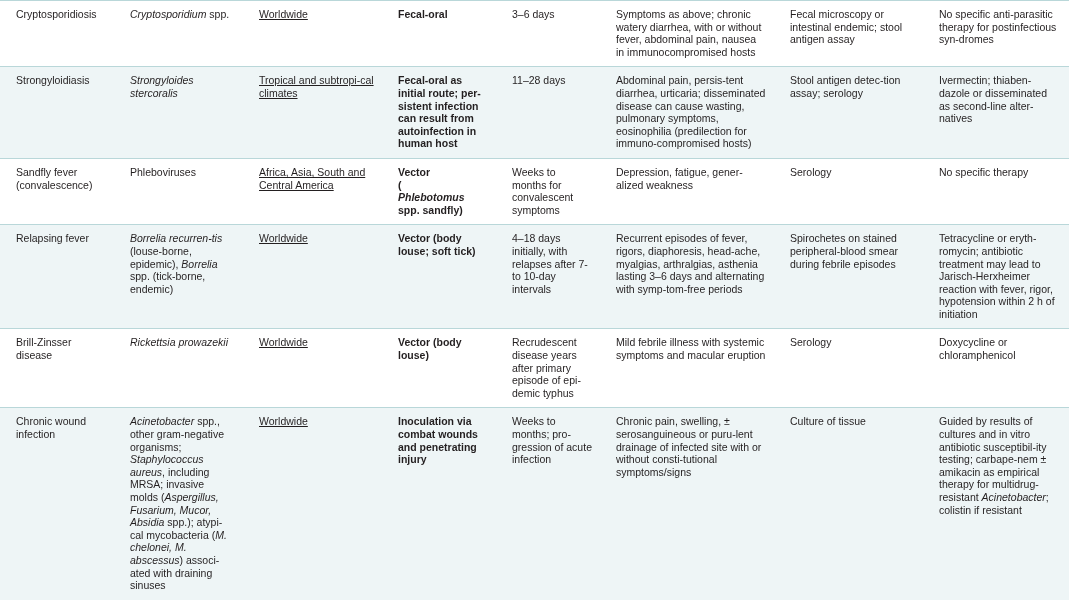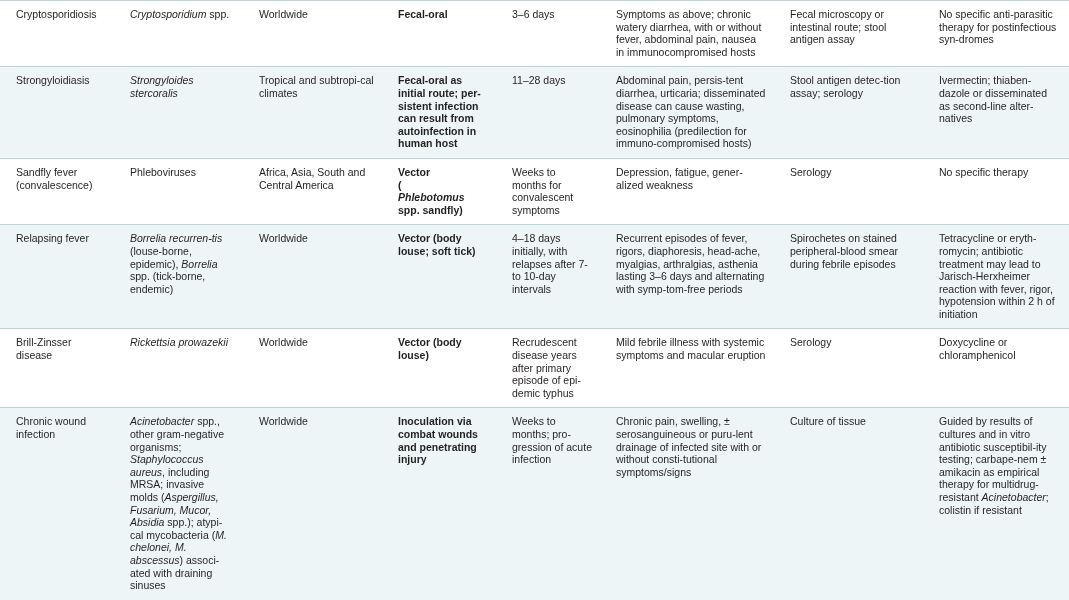--- a/index.html
+++ b/index.html
@@ -28,21 +28,21 @@
     border-bottom: 1px solid #b9d7d9;
   }
   .row-shade td {
     background: #eef5f6;
   }
   .row-plain td {
     background: #ffffff;
   }
   .c0 { width: 90px; }
   .c1 { width: 105px; }
-  .c2 { width: 115px; }
+  .c2 { width: 115px; text-decoration: underline; }
   .c3 { width: 90px; font-weight: bold; }
   .c4 { width: 80px; }
   .c5 { width: 150px; }
   .c6 { width: 125px; }
   .c7 { width: 120px; }
   .c8 { width: 140px; }
   i, .it {
     font-style: italic;
   }
   .cell-text {
@@ -68,21 +68,21 @@
       <td class="c3">
           <span class="cell-text">Fecal-oral</span>
         </td>
       <td class="c4">
           <span class="cell-text">3–6 days</span>
         </td>
       <td class="c5">
           <span class="cell-text">Symptoms as above; chronic watery diarrhea, with or without fever, abdominal pain, nausea in immunocompromised hosts</span>
         </td>
       <td class="c6">
-          <span class="cell-text">Fecal microscopy or intestinal route; stool antigen assay</span>
+          <span class="cell-text">Fecal microscopy or intestinal endemic; stool antigen assay</span>
         </td>
       <td class="c7">
           <span class="cell-text">No specific anti-parasitic therapy for postinfectious syn-dromes</span>
         </td>
       <td class="c8">
           <span class="cell-text">Food and water hygiene</span>
         </td>
 
     </tr>
 

